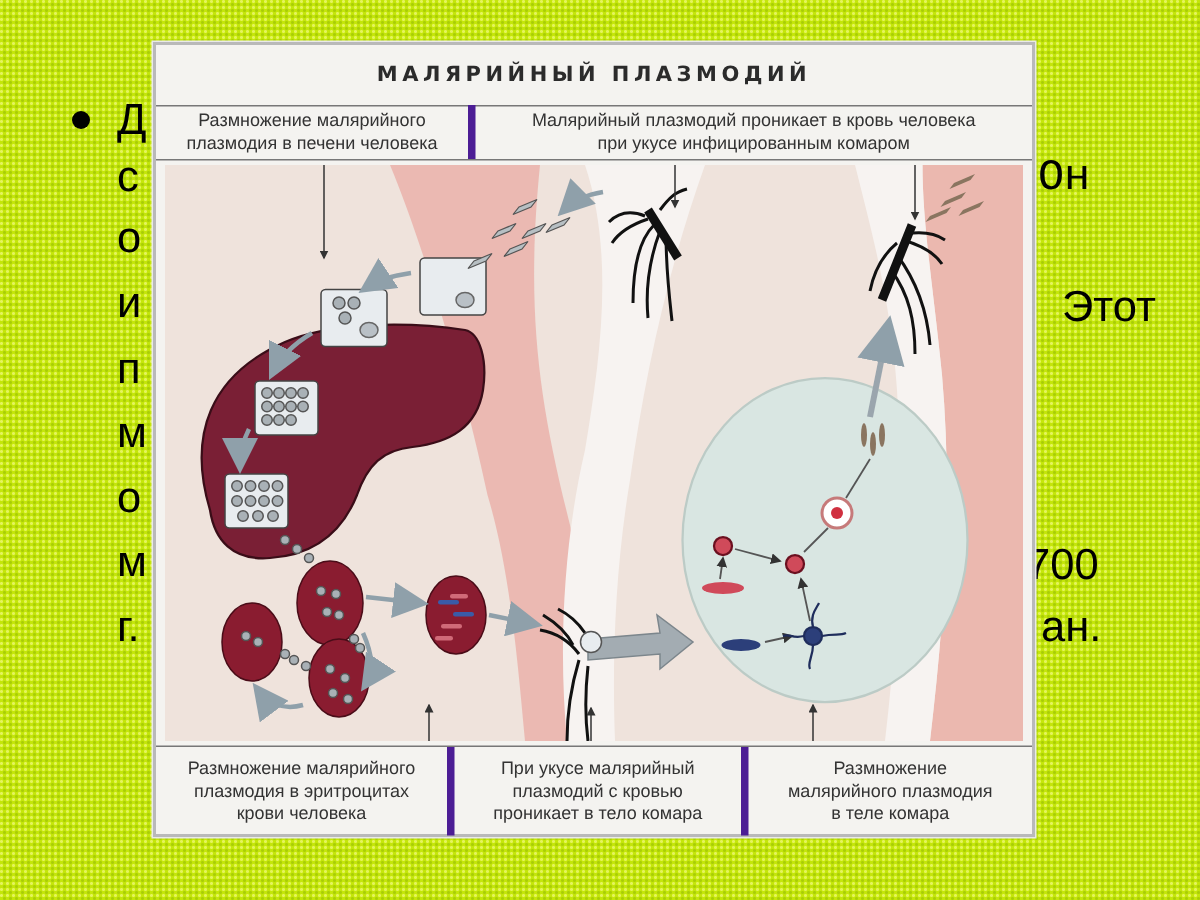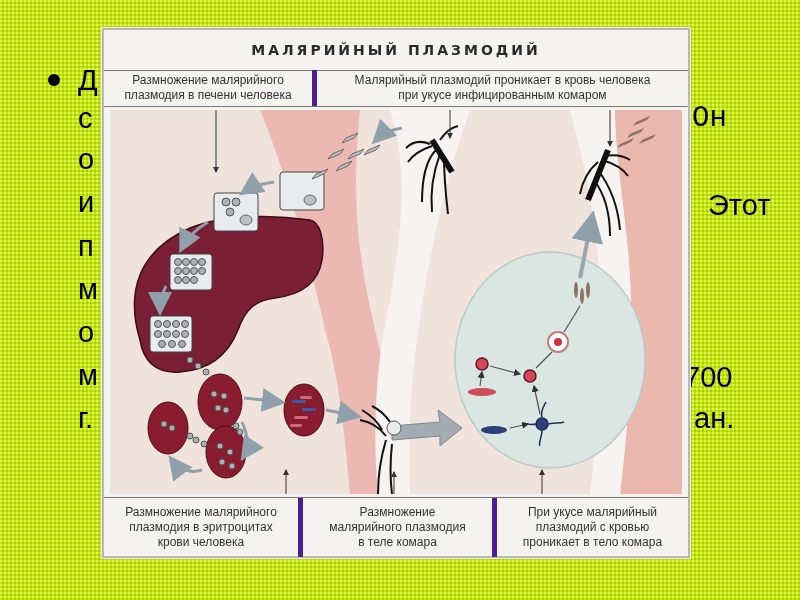--- a/index.html
+++ b/index.html
@@ -266,20 +266,20 @@
       <circle cx="284" cy="318" r="7" fill="#e8ecef" stroke="#555"></circle>
       <line x1="176" y1="384" x2="176" y2="360" stroke="#333" stroke-width="1" marker-end="url(#ahd)"></line>
       <line x1="284" y1="384" x2="284" y2="362" stroke="#333" stroke-width="1" marker-end="url(#ahd)"></line>
     </svg>
   </div>
 
   <div class="cap-row-bottom">
     <div class="cap" style="width:194px;">Размножение малярийного
 плазмодия в эритроцитах
 крови человека</div>
+    <div class="cap" style="width:196px;">При укусе малярийный
+плазмодий с кровью
+проникает в тело комара</div>
     <div class="cap" style="flex:1;">Размножение
 малярийного плазмодия
 в теле комара</div>
-    <div class="cap" style="width:196px;">При укусе малярийный
-плазмодий с кровью
-проникает в тело комара</div>
   </div>
 </div>
 
 </body></html>

